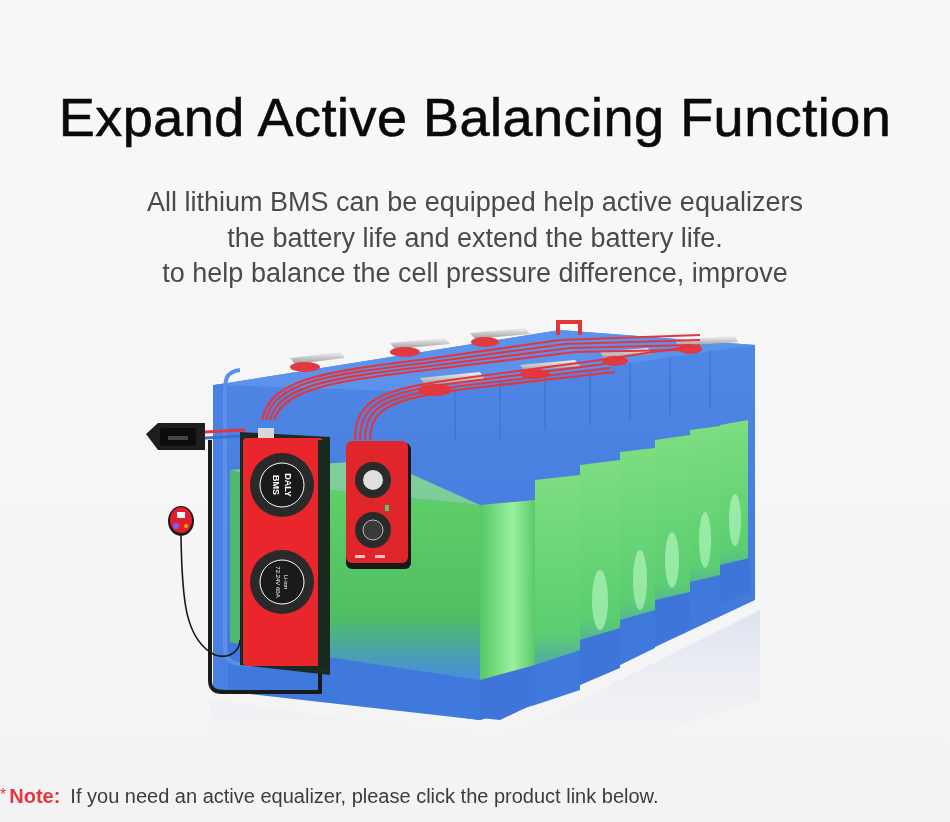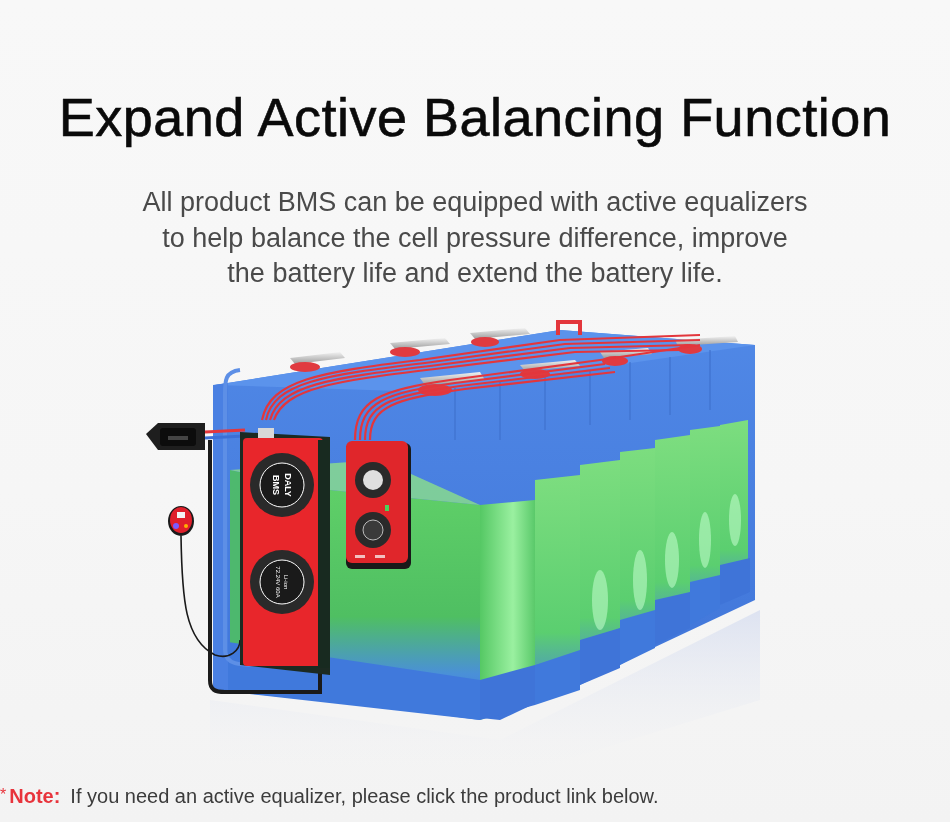--- a/index.html
+++ b/index.html
@@ -28,23 +28,23 @@
   }
   .note .label { color: #e8343c; font-weight: 700; margin-right: 10px; }
   .note .star { color: #e8343c; font-size: 16px; vertical-align: 3px; margin-right: 3px; }
 </style>
 </head>
 <body>
 
 <div class="title">Expand Active Balancing Function</div>
 
 <div class="subtitle">
-  <div>All product BMS can be equipped with active equalizers</div>
+  <div>All lithium BMS can be equipped help active equalizers</div>
+  <div>the battery life and extend the battery life.</div>
   <div>to help balance the cell pressure difference, improve</div>
-  <div>the battery life and extend the battery life.</div>
 </div>
 
 <svg class="illustration" viewBox="0 300 950 470" xmlns="http://www.w3.org/2000/svg">
   <defs>
     <linearGradient id="shellFront" x1="0" y1="0" x2="0" y2="1">
       <stop offset="0" stop-color="#5088e6"></stop>
       <stop offset="1" stop-color="#3f74d8"></stop>
     </linearGradient>
     <linearGradient id="greenCell" x1="0" y1="0" x2="0" y2="1">
       <stop offset="0" stop-color="#7fe27a" stop-opacity="0.95"></stop>

